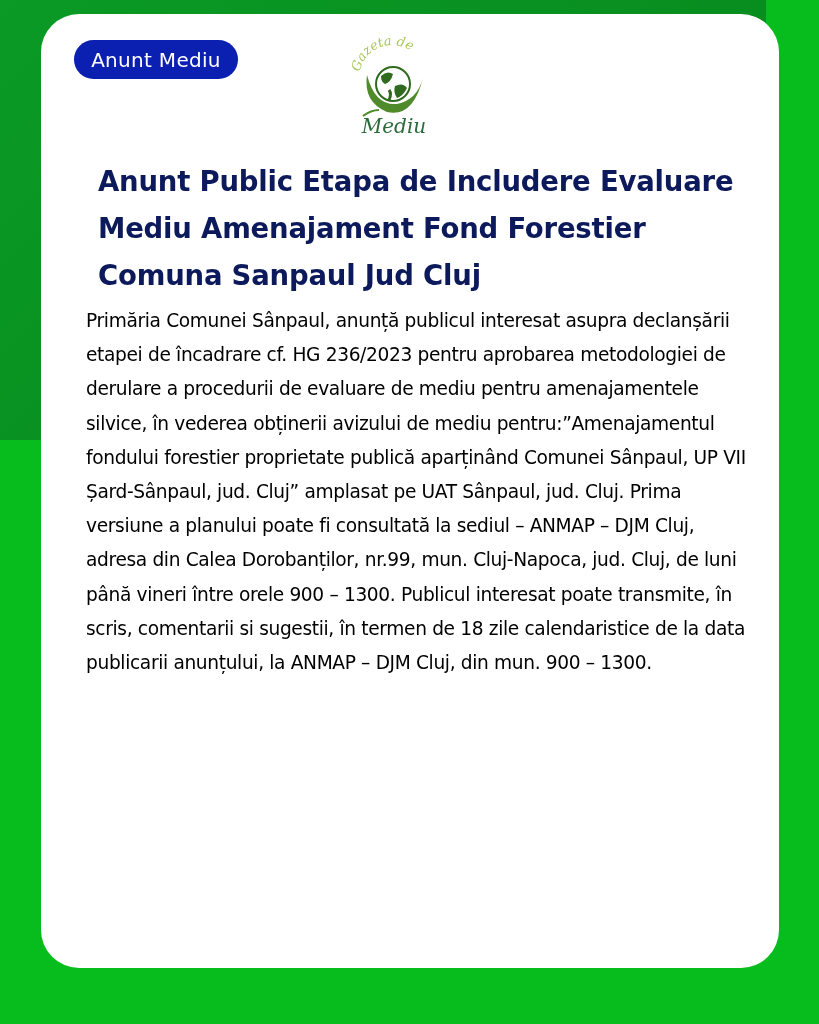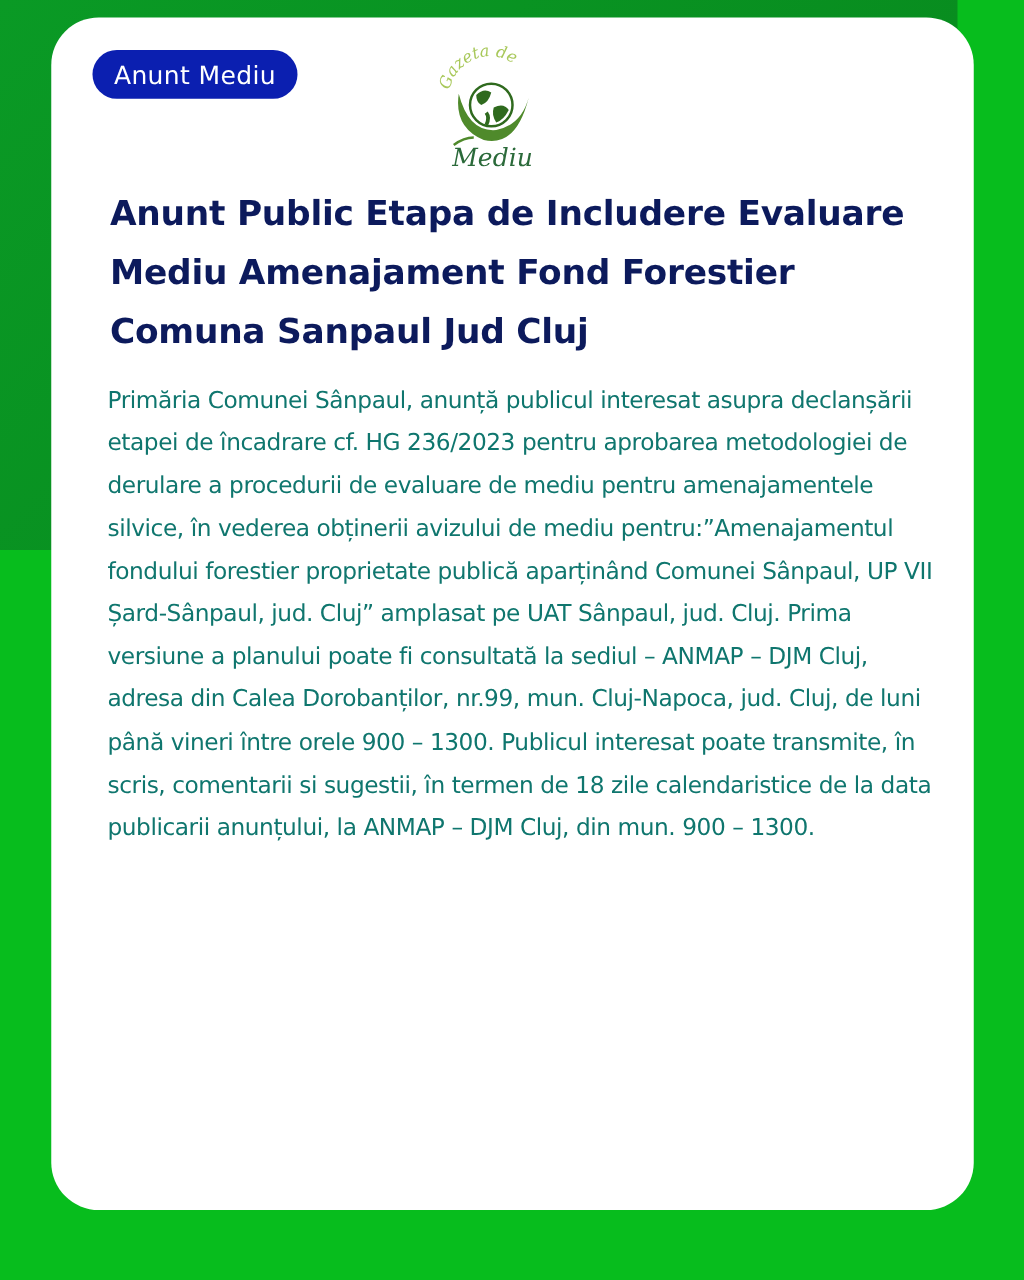--- a/index.html
+++ b/index.html
@@ -21,25 +21,25 @@
       background:#0b1fb0; color:#fff; border-radius:20px;
       display:flex; align-items:center; justify-content:center;
       font-size:20px; letter-spacing:0.3px;
     }
     .logo {
       position:absolute; left:296px; top:16px; width:110px; height:110px;
     }
     .title {
       position:absolute; left:43px; top:130px; width:670px;
       color:#0c1a5c; font-weight:bold; font-size:27.5px; line-height:47px;
-      margin:4px; letter-spacing:-0.2px;
+      margin:14px; letter-spacing:-0.2px;
     }
     .body-text {
       position:absolute; left:45px; top:290px; width:665px;
-      color:#0f766e; font-size:18.6px; line-height:34.2px; margin:0;
+      color:#000000; font-size:18.6px; line-height:34.2px; margin:0;
       letter-spacing:-0.35px;
     }
   </style>
 </head>
 <body>
 
 <div class="bg-dark"></div>
 
 <div class="card">
   <div class="badge">

